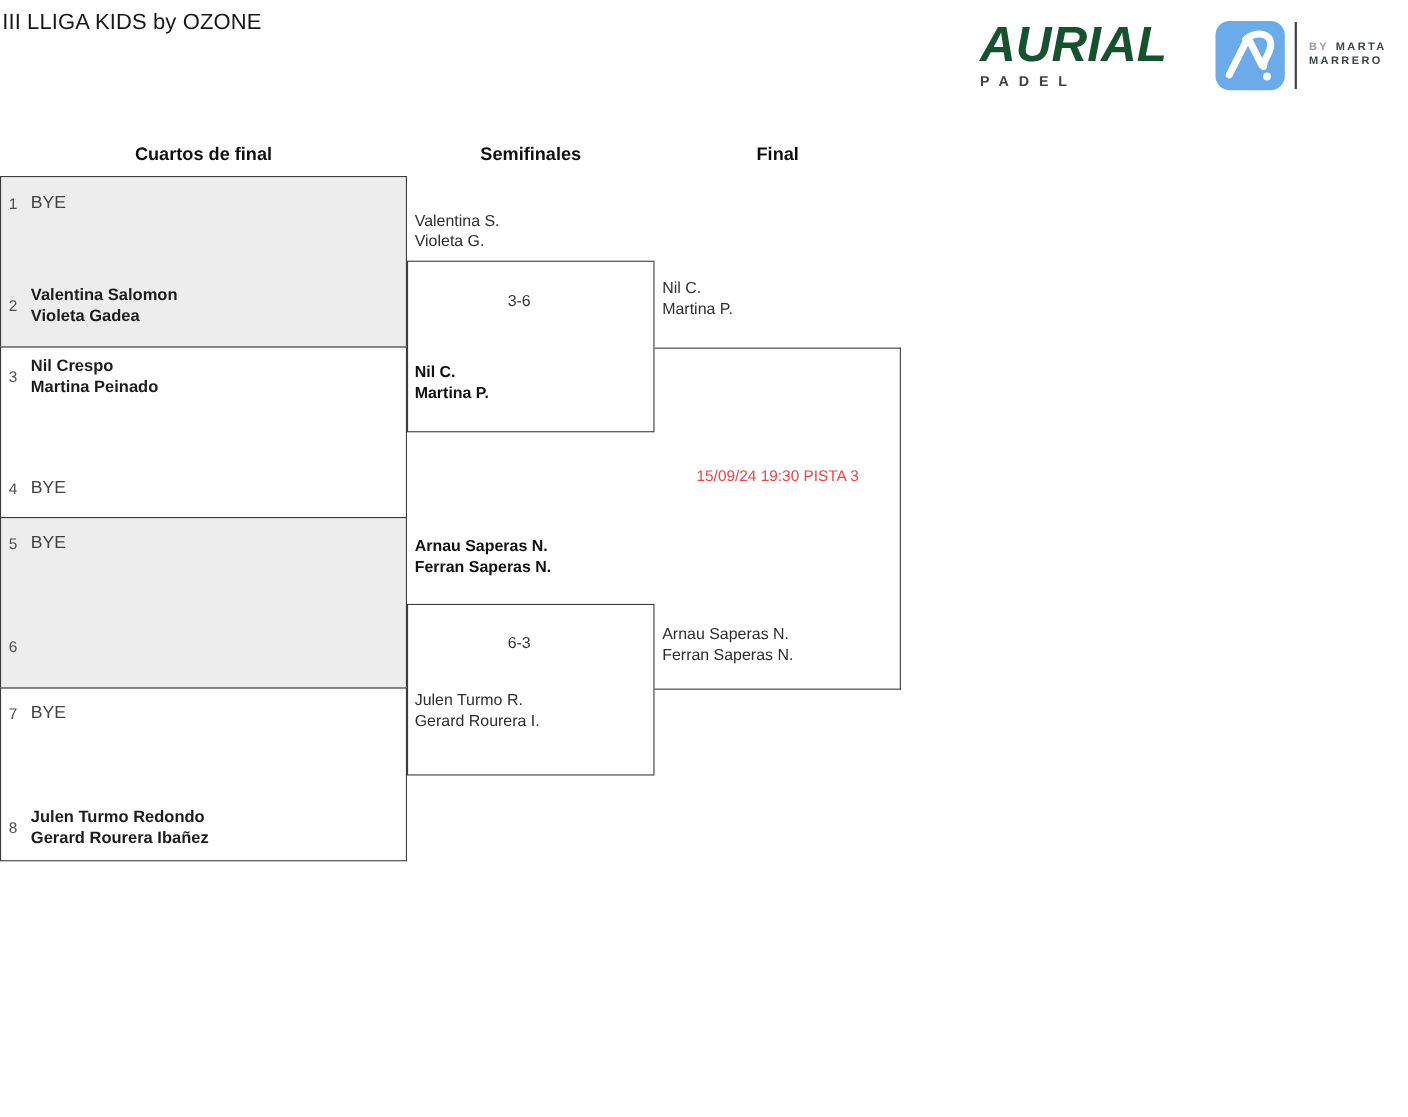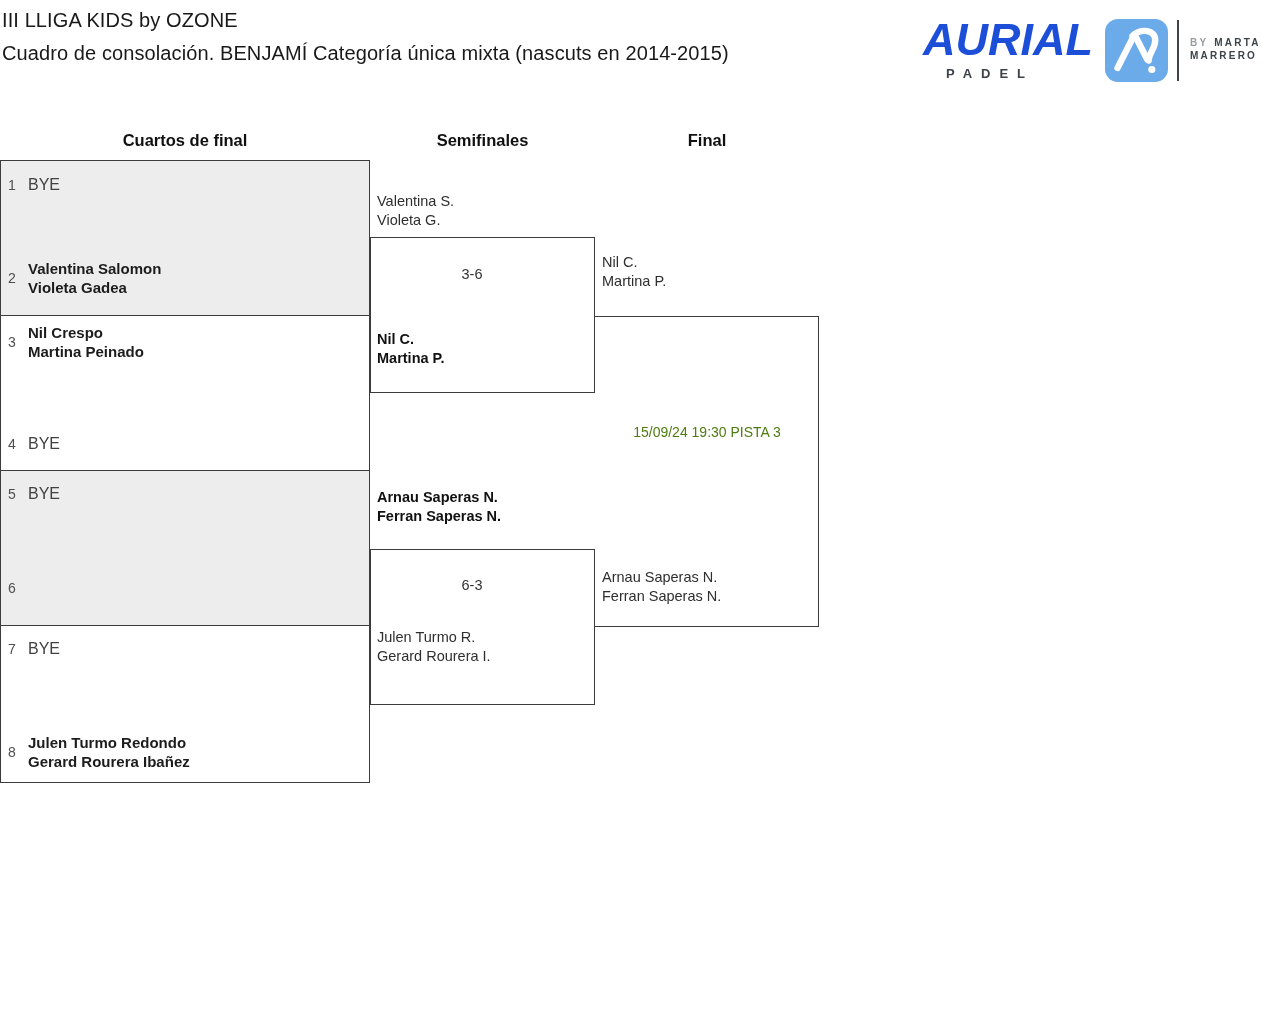--- a/index.html
+++ b/index.html
@@ -12,26 +12,26 @@
   .page-header { position:absolute; left:2px; top:4px; width:895px; }
   .page-header h1, .page-header h2 {
     margin:0; font-size:20px; line-height:33px; font-weight:400;
     color:#191919; letter-spacing:0.1px;
   }
 
   
   .logo-aurial {
     position:absolute; left:891px; top:18px; width:202px;
     font-size:45px; line-height:44px; font-weight:800; font-style:italic;
-    color:#1d4ed8; letter-spacing:0px; text-align:right;
+    color:#14532d; letter-spacing:0px; text-align:left;
   }
   .logo-padel {
     position:absolute; left:891px; top:66px; width:198px;
     font-size:13px; font-weight:700; color:#3d4349;
-    letter-spacing:9px; text-align:center;
+    letter-spacing:9px; text-align:left;
   }
   .logo-mark {
     position:absolute; left:1105px; top:19px; width:63px; height:63px;
     background:#6babea; border-radius:13px;
   }
   .logo-mark svg { display:block; width:63px; height:63px; }
   .logo-sep {
     position:absolute; left:1177px; top:20px; width:2px; height:61px;
     background:#3d4349;
   }
@@ -81,29 +81,28 @@
     font-weight:400; color:#2e2e2e;
   }
   .team.winner { font-weight:700; color:#111111; }
 
   .score {
     position:absolute; width:204px; text-align:center;
     font-size:14.5px; color:#333333;
   }
   .schedule {
     position:absolute; left:595px; top:424px; width:224px; text-align:center;
-    font-size:14px; color:#4d7c0f;
+    font-size:14px; color:#ef4444;
   }
 </style>
 </head>
 <body>
 
 <header class="page-header">
   <h1>III LLIGA KIDS by OZONE</h1>
-  <h2>Cuadro de consolación. BENJAMÍ Categoría única mixta (nascuts en 2014-2015)</h2>
 </header>
 
 <div>
   <div class="logo-aurial">AURIAL</div>
   <div class="logo-padel">PADEL</div>
   <div class="logo-mark">
     <svg viewBox="0 0 63 63" xmlns="http://www.w3.org/2000/svg">
       <g stroke="#ffffff" stroke-width="6.4" fill="none" stroke-linecap="round" stroke-linejoin="round">
         <path d="M12.5 49 L29.5 15.5"></path>
         <path d="M29.5 15.5 L42 40"></path>

